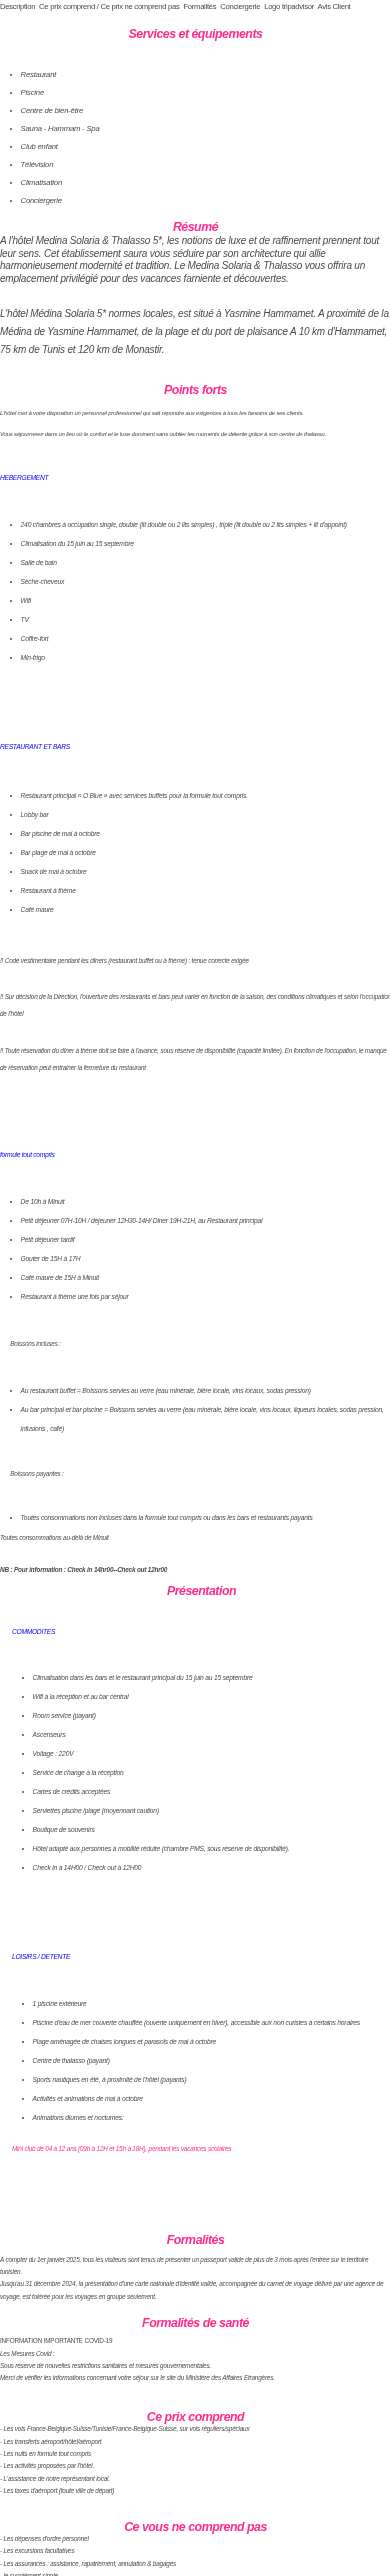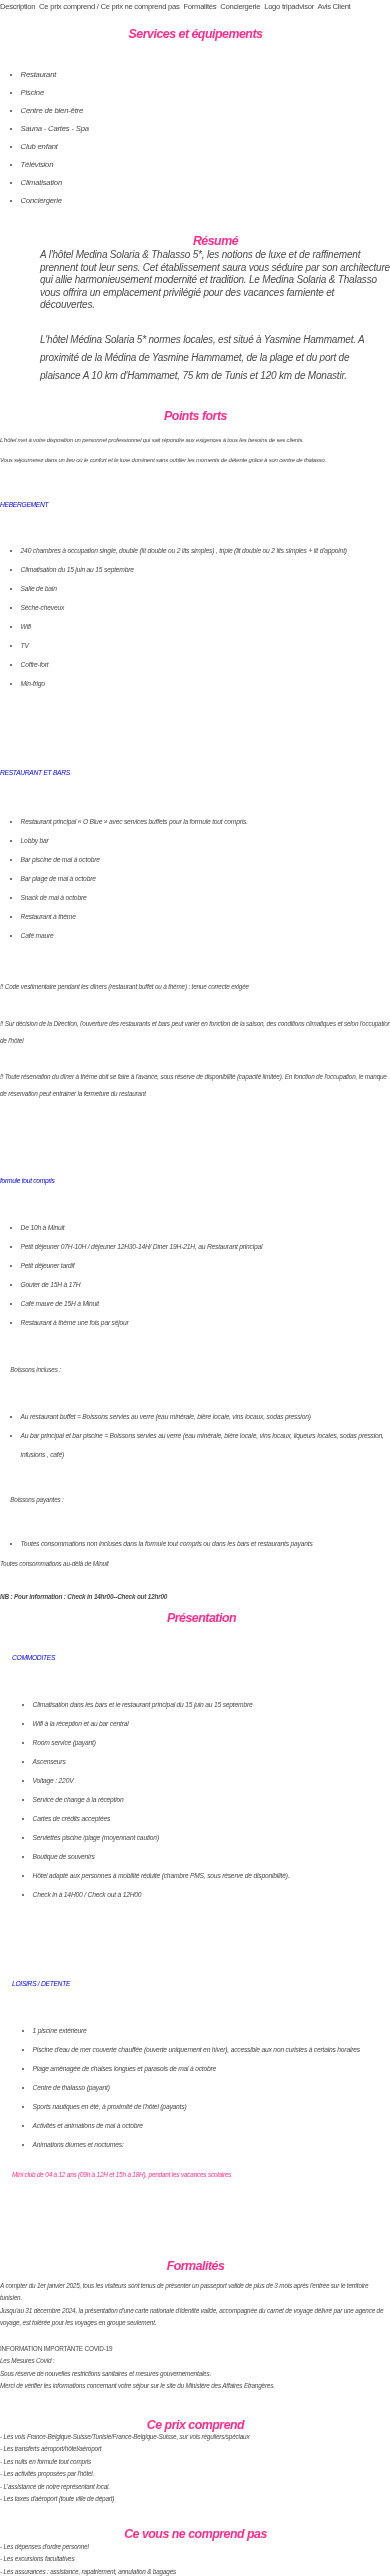--- a/index.html
+++ b/index.html
@@ -47,29 +47,29 @@
     <span>Logo tripadvisor</span>
     <span>Avis Client</span>
   </div>
 
   <section style="margin-top:15.5px;">
     <h2 class="sec">Services et équipements</h2>
     <ul class="bul" style="margin-top:25px;">
         <li>Restaurant</li>
         <li>Piscine</li>
         <li>Centre de bien-être</li>
-        <li>Sauna - Cartes - Spa</li>
+        <li>Sauna - Hammam - Spa</li>
         <li>Club enfant</li>
         <li>Télévision</li>
         <li>Climatisation</li>
         <li>Conciergerie</li>
       </ul>
   </section>
 
-  <section style="margin-top:25px;padding-left:40px;">
+  <section style="margin-top:11px;">
     <h2 class="sec">Résumé</h2>
     <p class="para" style="line-height:12.4px; margin-top:2.1px;">A l'hôtel Medina Solaria &amp; Thalasso 5*, les notions de luxe et de raffinement prennent tout leur sens.  Cet établissement saura vous séduire par son architecture qui allie harmonieusement modernité et tradition. Le Medina Solaria &amp; Thalasso vous offrira un emplacement privilégié pour des vacances farniente et découvertes.</p>
     <p class="para" style="line-height:18px; margin-top:19.6px;">L'hôtel Médina Solaria 5* normes locales, est situé à Yasmine Hammamet. A proximité de la Médina de Yasmine Hammamet, de la plage et du port de plaisance A 10 km d'Hammamet, 75 km de Tunis et 120 km de Monastir.</p>
   </section>
 
   <section style="margin-top:25px;">
     <h2 class="sec">Points forts</h2>
     <p class="para-sm" style="margin-top:12.4px;">L'hôtel met  à votre disposition un personnel professionnel qui sait répondre aux exigences à tous les besoins de ses clients.</p>
     <p class="para-sm" style="margin-top:10.3px;">Vous séjournerez dans un lieu où le confort et le luxe dominent sans oublier les moments de détente grâce à son centre de thalasso.</p>
   </section>
@@ -156,20 +156,21 @@
     <p class="pink-note" style="margin-top:18.5px;">Mini club de 04 à 12 ans  (09h à 12H et 15h à 18H), pendant les vacances scolaires</p>
   </section>
 
   <section style="margin-top:82px;">
     <h2 class="sec">Formalités</h2>
     <p class="fm-text" style="margin-top:7.2px;">A compter du 1er janvier 2025, tous les visiteurs sont tenus de présenter un passeport valide de plus de 3 mois après l'entrée sur le territoire tunisien.</p>
     <p class="fm-text">Jusqu'au 31 décembre 2024, la présentation d'une carte nationale d'identité valide, accompagnée du carnet de voyage délivré par une agence de voyage, est tolérée pour les voyages en groupe seulement.</p>
   </section>
 
   <section style="margin-top:13.4px;">
+    <h2 class="sec">Formalités de santé</h2>
     <p class="fm-text" style="margin-top:6.2px; font-style:normal;">INFORMATION IMPORTANTE COVID-19</p>
     <p class="fm-text">Les Mesures Covid :</p>
     <p class="fm-text">Sous réserve de nouvelles restrictions sanitaires et mesures gouvernementales.</p>
     <p class="fm-text">Merci de vérifier les informations concernant votre séjour sur le site du Ministère des Affaires Etrangères.</p>
   </section>
 
   <section style="margin-top:26px;">
     <h2 class="sec">Ce prix comprend</h2>
     <div>
         <p class="dash-line">- Les vols France-Belgique-Suisse/Tunisie/France-Belgique-Suisse, sur vols réguliers/spéciaux</p>

